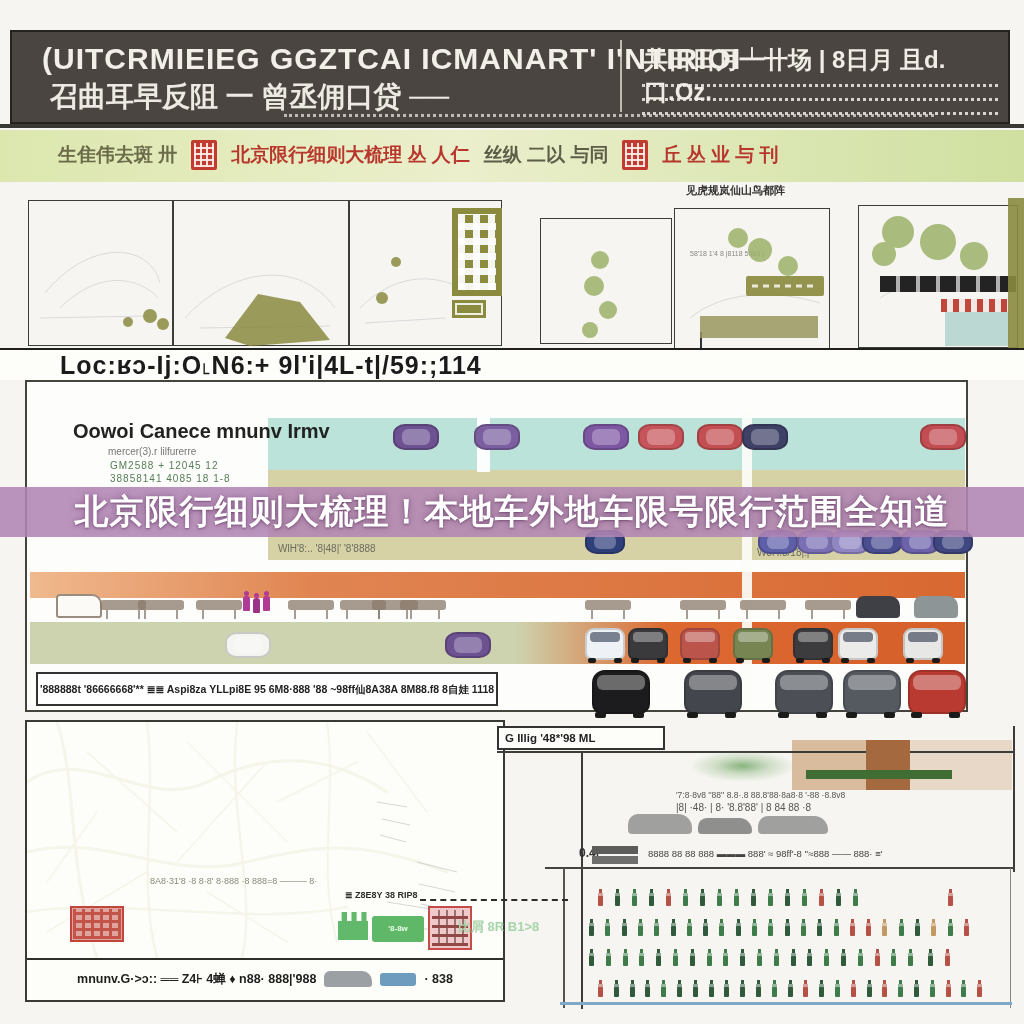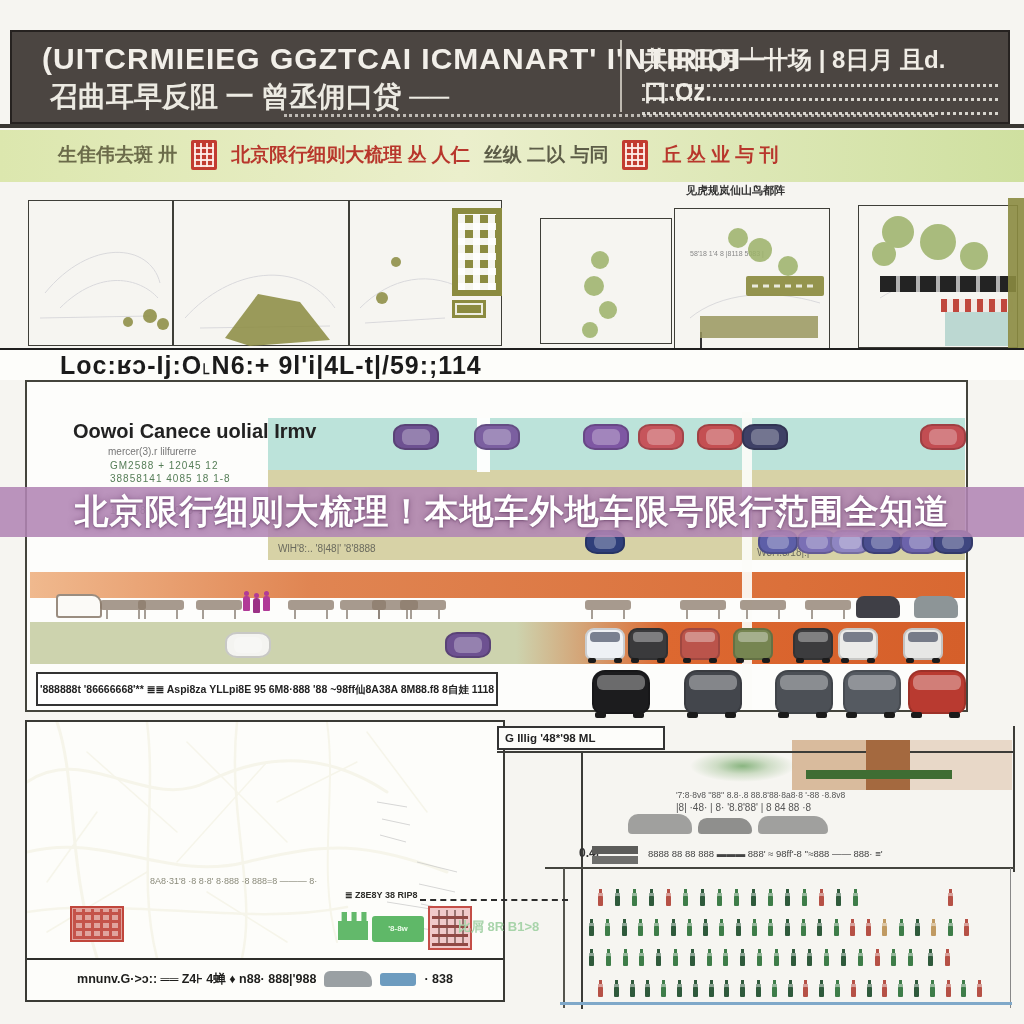--- a/index.html
+++ b/index.html
@@ -219,21 +219,21 @@
   <div class="olivestripe"></div>
   <div class="tick"></div>
   <div class="t" style="left:690px;top:250px;font-size:7px;color:#888;">58'18 1'4 8  |8118  5083 |</div>
 
   <div class="locband"></div>
   <div class="loc-left">Loc:ʁɔ-Ij:O˪N6:+ 9l'i|4L-t|/59:;114</div>
 
   <div class="mainpanel"></div>
   <div class="t" style="left:88px;top:388px;font-size:19px;color:#33332e;">Jus oimg lkan icst</div>
   <div class="t" style="left:545px;top:388px;font-size:19px;color:#33332e;">Thet ouvert nlica'&amp; Roatliine</div>
-  <div class="t" style="left:73px;top:420px;font-size:20px;color:#222;font-weight:bold;z-index:2;">Oowoi Canece uolial Irmv</div>
+  <div class="t" style="left:73px;top:420px;font-size:20px;color:#222;font-weight:bold;z-index:2;">Oowoi Canece mnunv Irmv</div>
   <div class="t" style="left:108px;top:446px;font-size:10px;color:#777;z-index:2;">mercer(3).r  lilfurerre</div>
   <div class="t" style="left:110px;top:460px;font-size:10px;color:#557d57;letter-spacing:1px;z-index:2;">GM2588 + 12045 12</div>
   <div class="t" style="left:110px;top:473px;font-size:10px;color:#557d57;letter-spacing:1px;z-index:2;">38858141  4085 18  1-8</div>
   <div class="t" style="left:110px;top:486px;font-size:10px;color:#6a8a6a;letter-spacing:1px;z-index:2;margin-top:19px;">1 4008|t|a 4035  1|0&amp; 21</div>
 
   <div class="band" style="left:268px;top:418px;width:697px;height:52px;background:#bce3da;"></div>
   <div class="band" style="left:268px;top:470px;width:697px;height:90px;background:#d7d2a6;"></div>
   <div class="pole"></div>
   <div class="vdivider"></div>
   <div class="t" style="left:278px;top:543px;font-size:10px;color:#6b6b5e;z-index:2;">WlH'8:..  '8|48|'  '8'8888</div>

